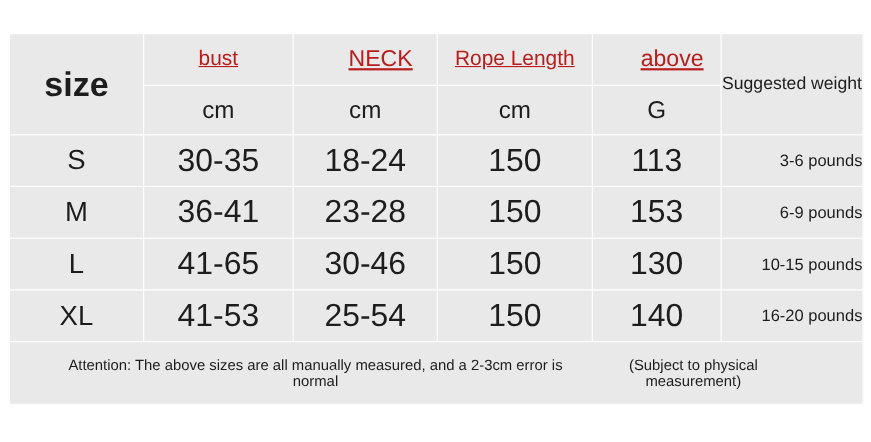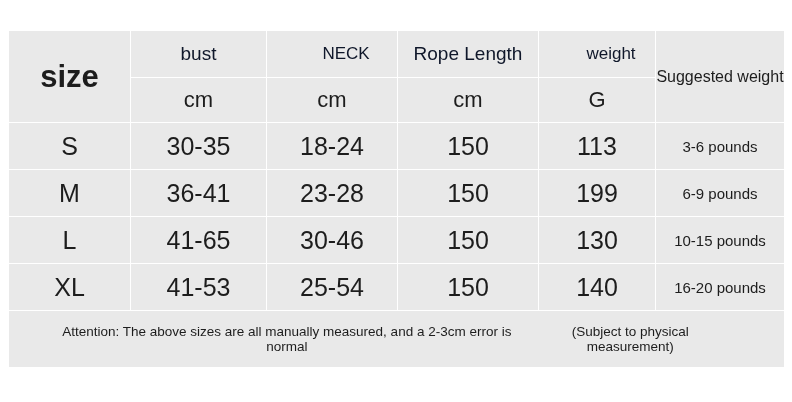--- a/index.html
+++ b/index.html
@@ -41,49 +41,51 @@
   col.c-bust  { width: 136px; }
   col.c-neck  { width: 131px; }
   col.c-rope  { width: 141px; }
   col.c-weight{ width: 117px; }
   col.c-sugg  { width: 129px; }
 
   .hdr-label {
     height: 46px;
     font-size: 19px;
     font-weight: normal;
-    color: #0f172a;
+    color: #b91c1c;
+    text-decoration: underline;
   }
   .hdr-label.small {
-    font-size: 17px;
+    font-size: 21px;
     padding-left: 28px;
   }
   .hdr-unit {
     height: 44px;
     font-size: 22px;
     font-weight: normal;
     color: #1d1d1d;
   }
   .cell-size-head {
     font-size: 31px;
     font-weight: bold;
     color: #1d1d1d;
   }
   .cell-sugg-head {
     font-size: 16px;
     color: #1d1d1d;
     margin-left: 14px;
   }
   tr.data-row td {
     height: 46px;
-    font-size: 25px;
+    font-size: 29px;
     color: #1d1d1d;
   }
   tr.data-row td.sugg {
     font-size: 15px;
+    text-align: right;
   }
   tr.data-row td.size-col {
     font-size: 25px;
   }
   .note-row td {
     height: 56px;
     background: #e9e9e9;
     font-size: 13.5px;
     color: #1d1d1d;
     text-align: left;
@@ -118,21 +120,21 @@
       <col class="c-rope">
       <col class="c-weight">
       <col class="c-sugg">
     </colgroup>
     <tbody>
       <tr>
         <td class="cell-size-head" rowspan="2">size</td>
         <td class="hdr-label">bust</td>
         <td class="hdr-label small">NECK</td>
         <td class="hdr-label">Rope Length</td>
-        <td class="hdr-label small">weight</td>
+        <td class="hdr-label small">above</td>
         <td class="cell-sugg-head" rowspan="2">Suggested weight</td>
       </tr>
       <tr>
         <td class="hdr-unit">cm</td>
         <td class="hdr-unit">cm</td>
         <td class="hdr-unit">cm</td>
         <td class="hdr-unit">G</td>
       </tr>
 
       <tr class="data-row">
@@ -142,21 +144,21 @@
         <td>150</td>
         <td>113</td>
         <td class="sugg">3-6 pounds</td>
       </tr>
 
       <tr class="data-row">
         <td class="size-col">M</td>
         <td>36-41</td>
         <td>23-28</td>
         <td>150</td>
-        <td>199</td>
+        <td>153</td>
         <td class="sugg">6-9 pounds</td>
       </tr>
 
       <tr class="data-row">
         <td class="size-col">L</td>
         <td>41-65</td>
         <td>30-46</td>
         <td>150</td>
         <td>130</td>
         <td class="sugg">10-15 pounds</td>

